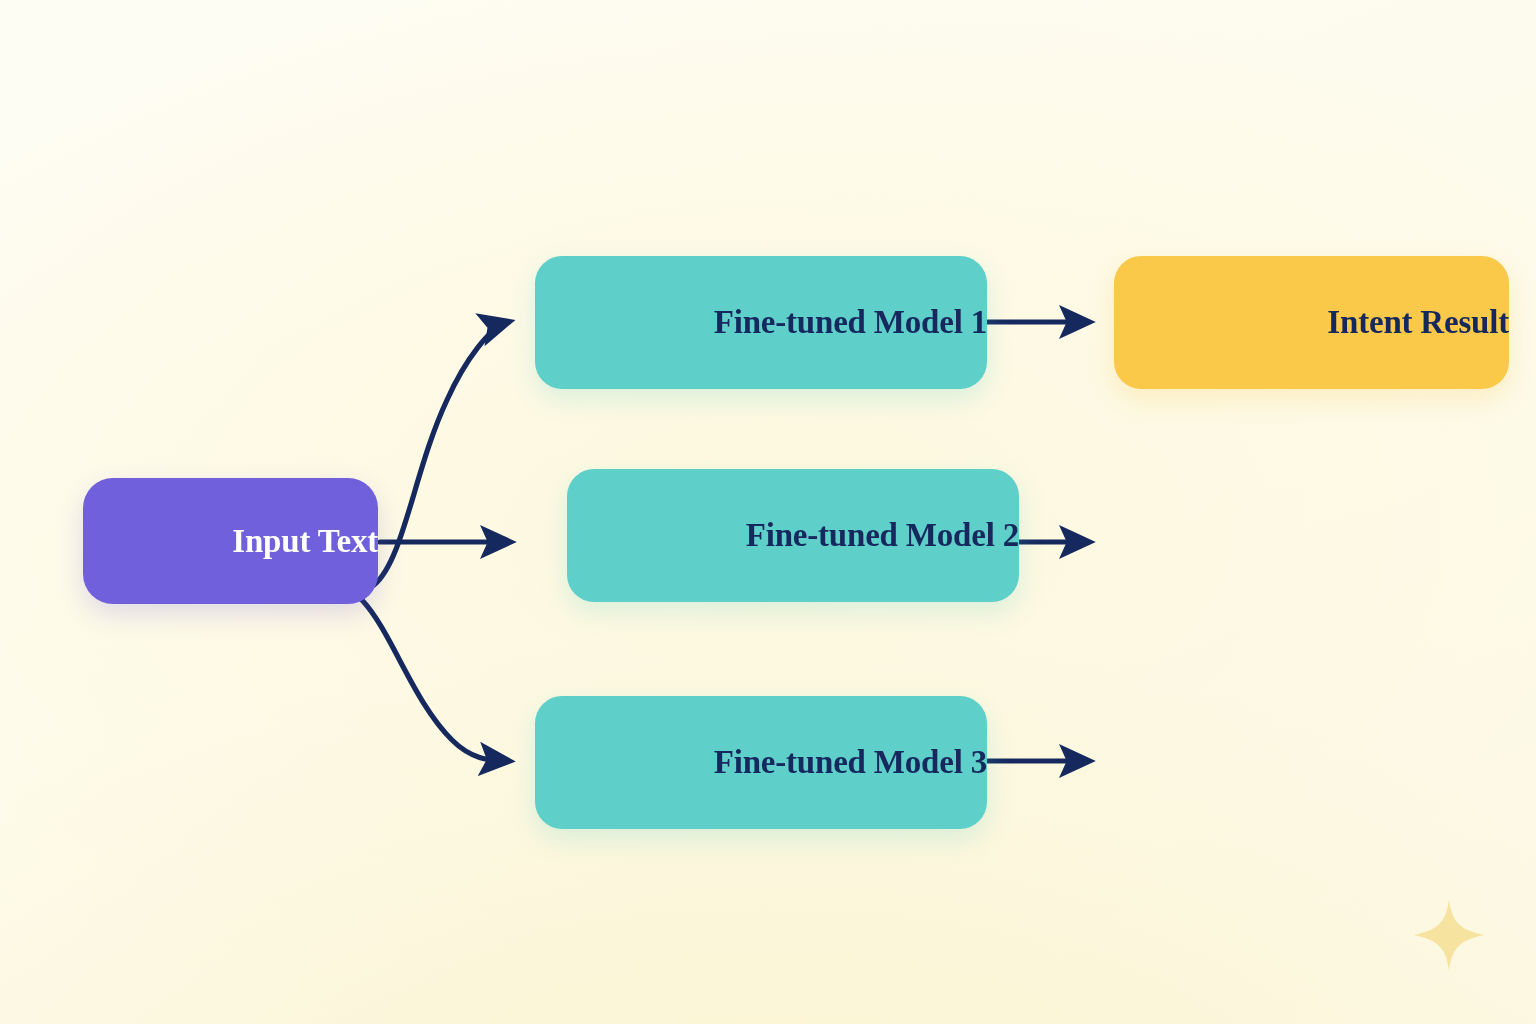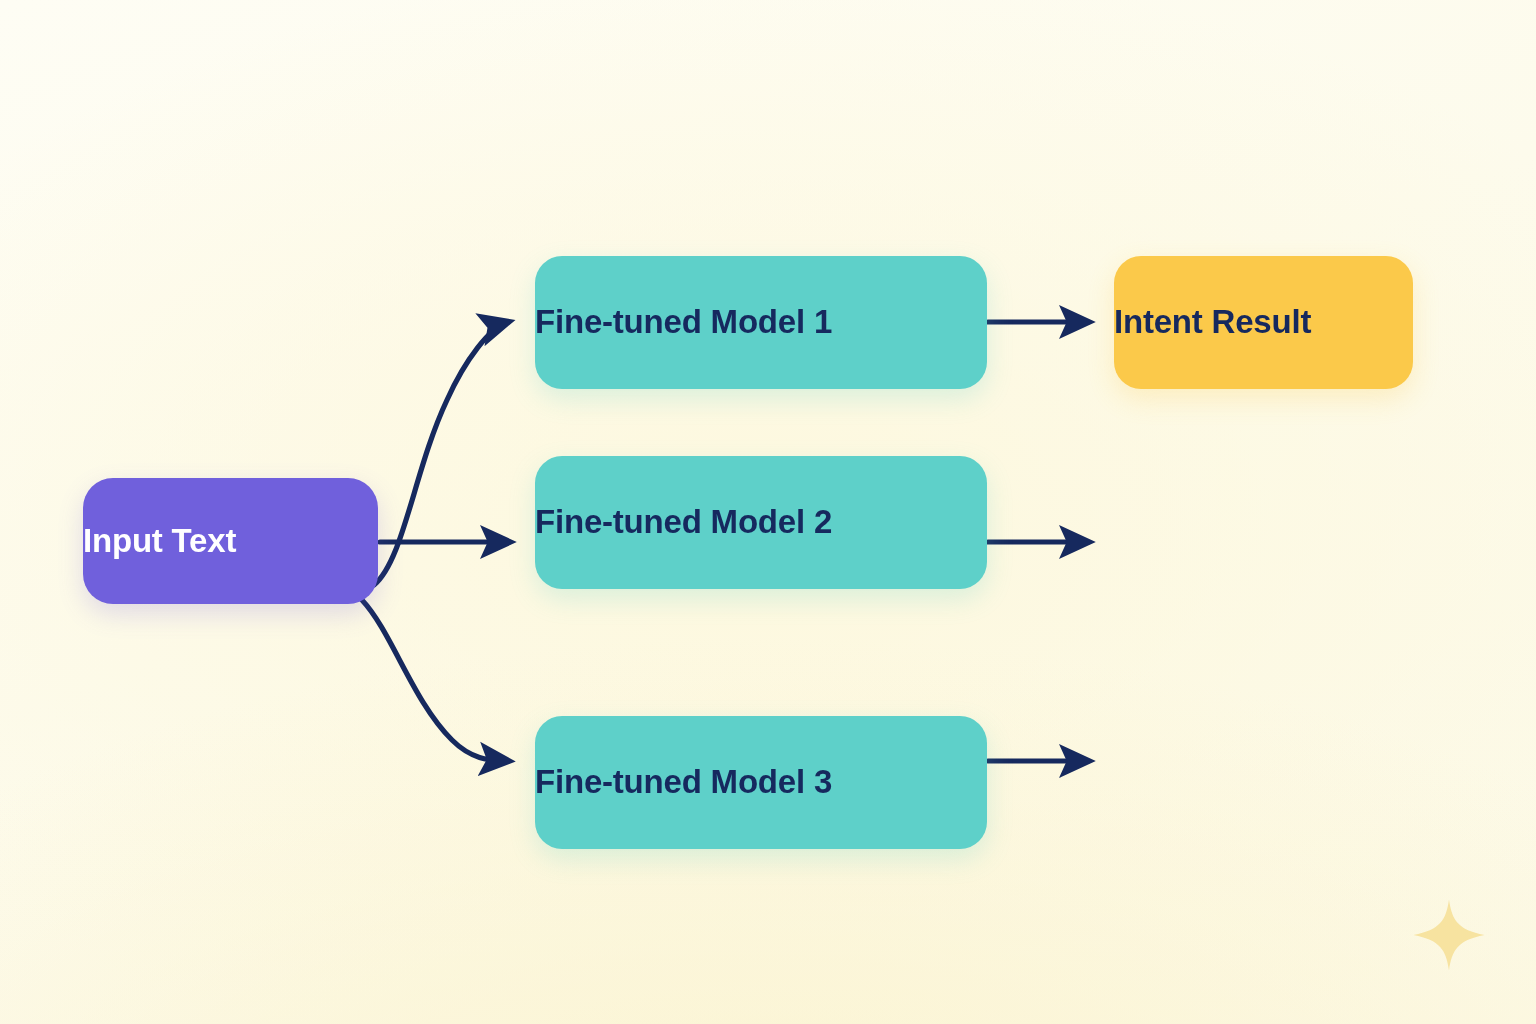--- a/index.html
+++ b/index.html
@@ -32,26 +32,27 @@
     left:0; top:0;
     width:1536px;
     height:1024px;
     pointer-events:none;
   }
 
   .node {
     position:absolute;
     display:flex;
     align-items:center;
-    justify-content:flex-start;
+    justify-content:flex-end;
     text-align:center;
     font-weight:bold;
     letter-spacing:-0.2px;
     line-height:1.1;
     white-space:nowrap;
+    font-family:Liberation Serif, serif;
   }
 
   .node-input {
     left:83px; top:478px;
     width:295px; height:126px;
     background:#7060dc;
     color:#ffffff;
     border-radius:30px;
     font-size:33px;
     box-shadow:0 10px 26px rgba(112,96,220,0.20);
@@ -62,31 +63,31 @@
     width:452px; height:133px;
     background:#5ed0c9;
     color:#16295e;
     border-radius:27px;
     font-size:33px;
     box-shadow:0 10px 26px rgba(94,208,201,0.22);
   }
 
   .node-result {
     left:1114px;
-    width:299px; height:133px;
+    width:395px; height:133px;
     background:#fbc94a;
     color:#16295e;
     border-radius:27px;
     font-size:33px;
     box-shadow:0 10px 26px rgba(251,201,74,0.24);
   }
 
   .row1 { top:256px; }
-  .row2 { top:456px; }
-  .row3 { top:696px;margin-top:20px; }
+  .row2 { top:469px;margin-left:32px; }
+  .row3 { top:696px; }
 
   .sparkle {
     position:absolute;
     left:1412px; top:898px;
     width:74px; height:74px;
   }
 </style>
 </head>
 <body>
 

